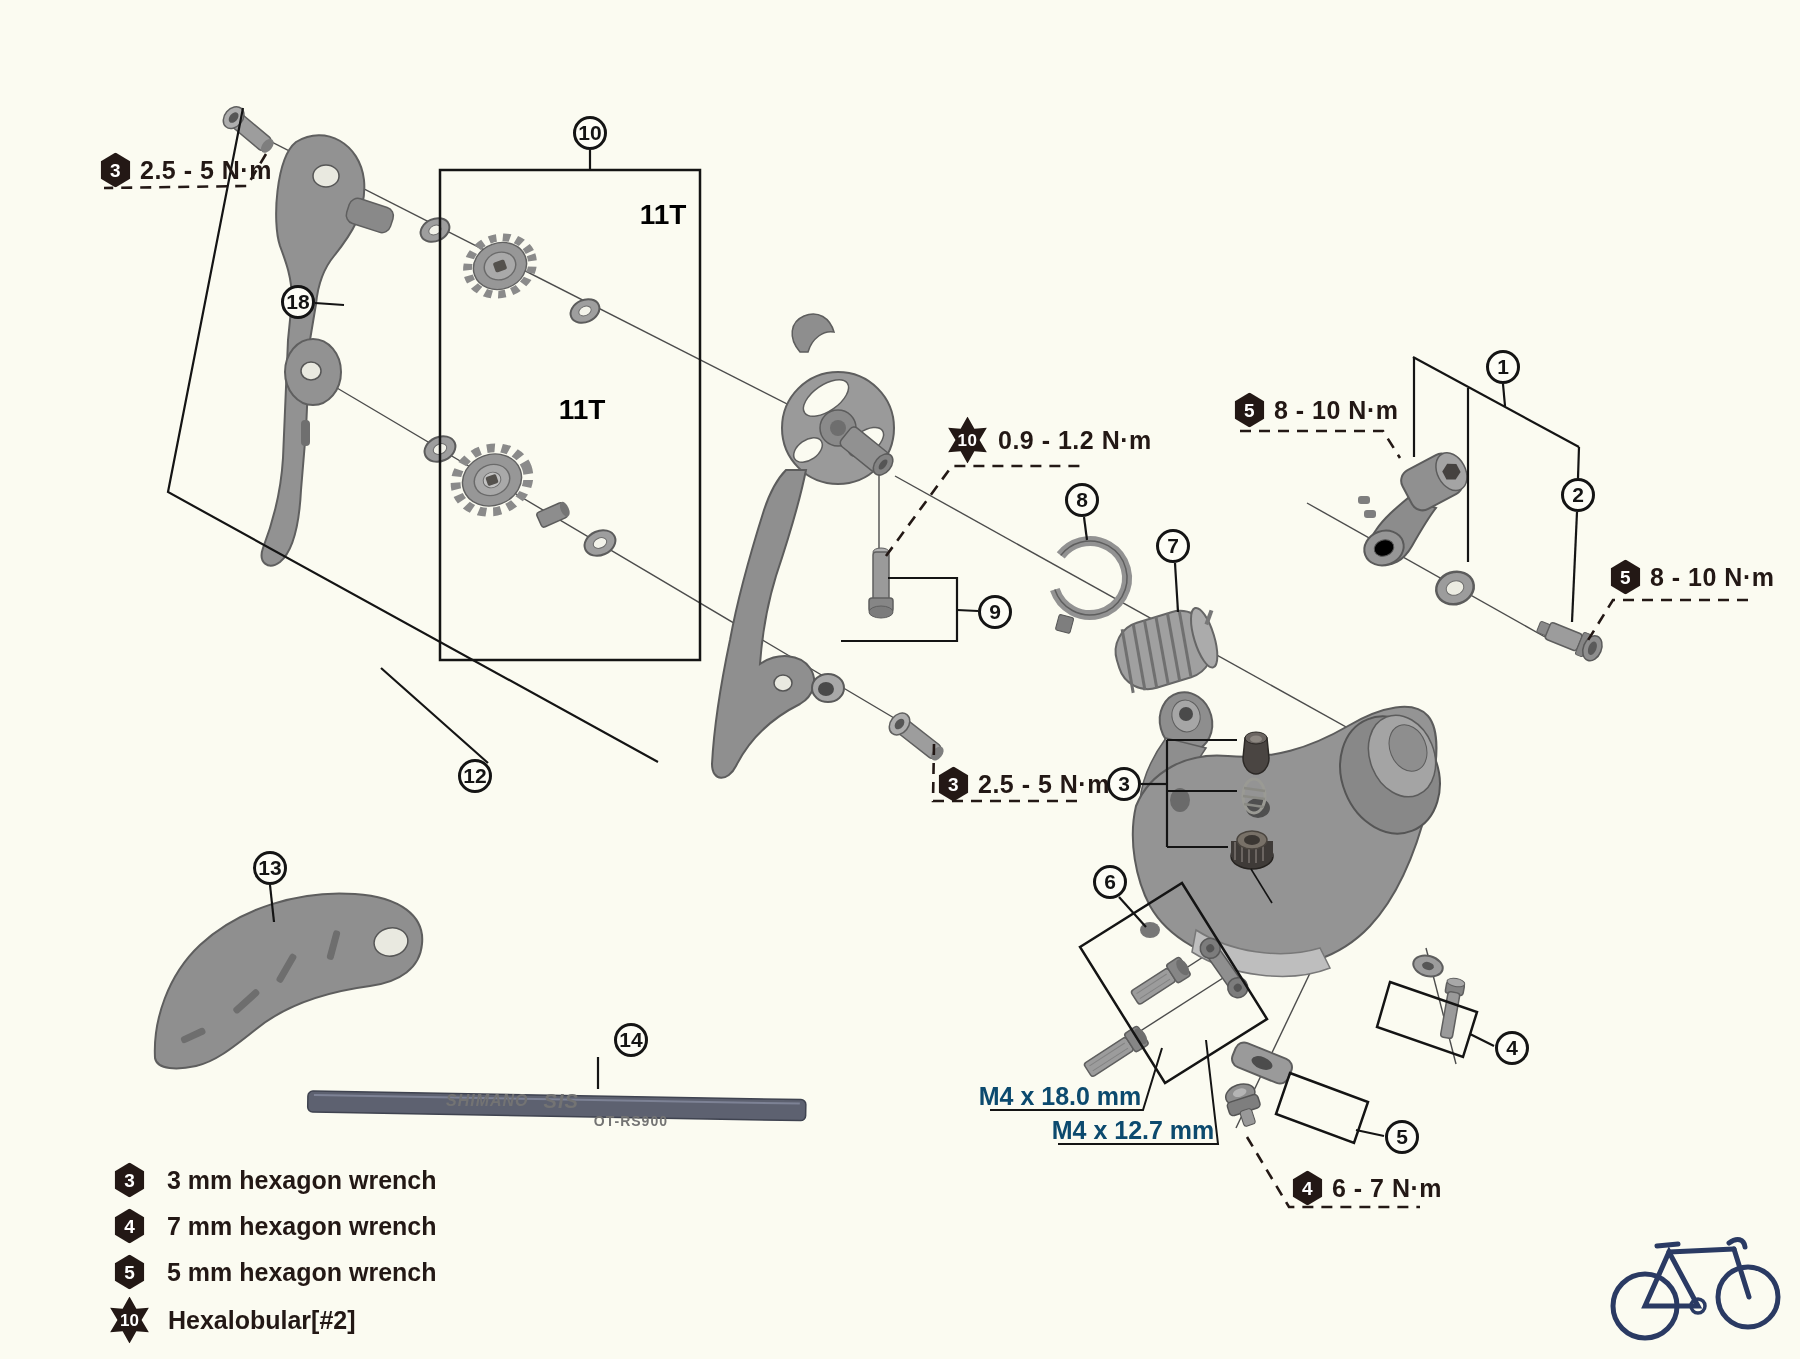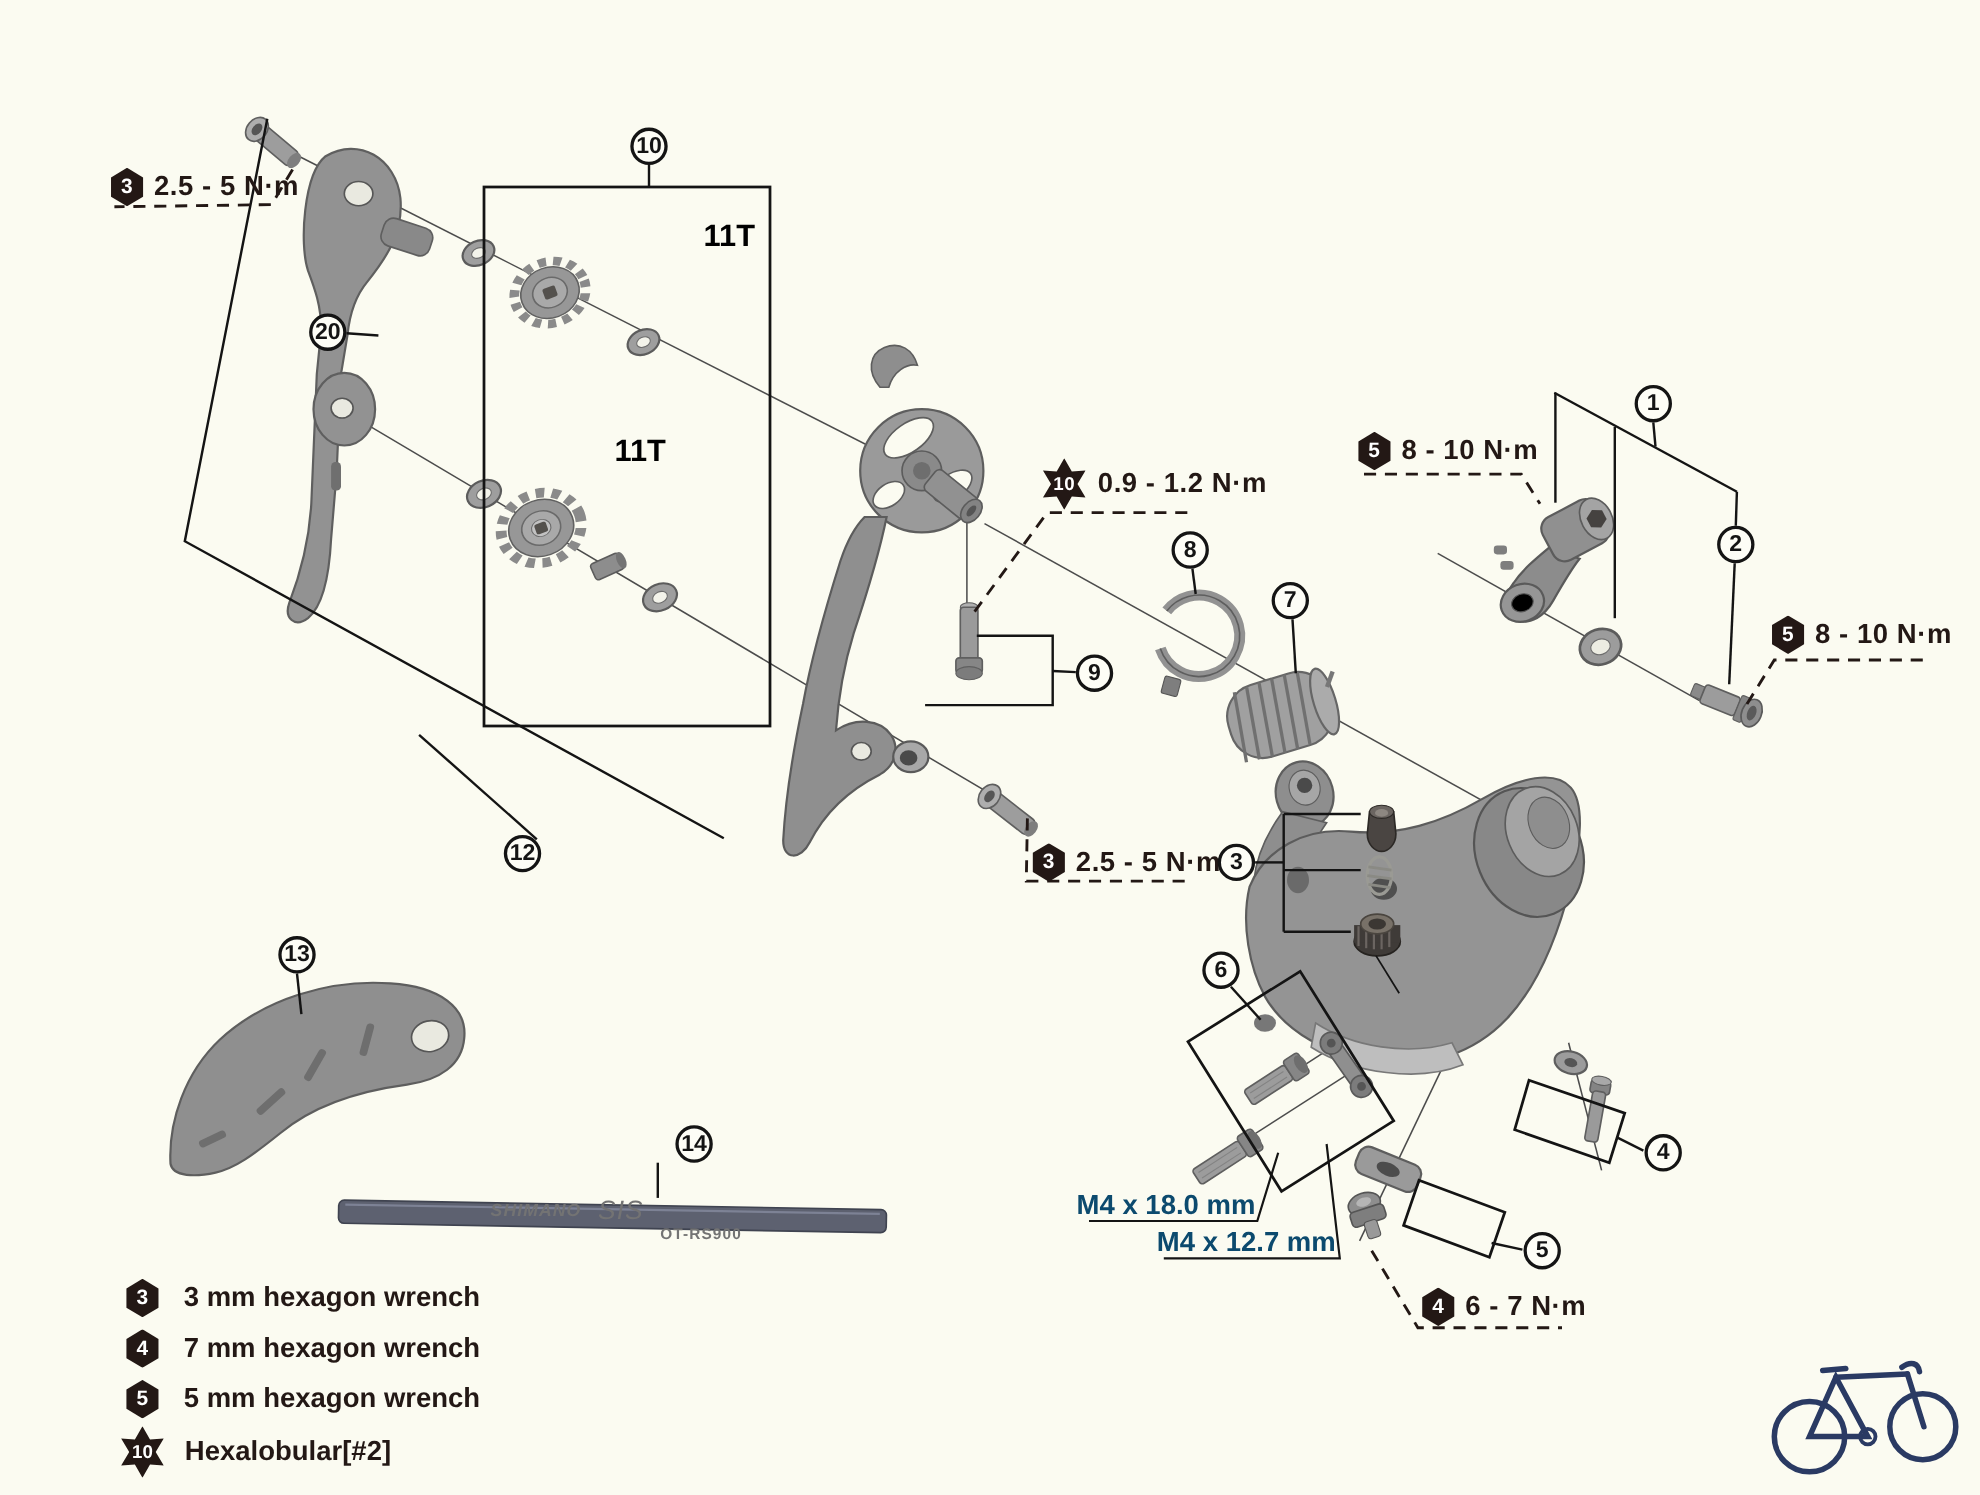--- a/index.html
+++ b/index.html
@@ -18,21 +18,21 @@
       clip-path:polygon(50% 0,66% 26%,95% 24%,78% 50%,95% 76%,66% 74%,50% 100%,34% 74%,5% 76%,22% 50%,5% 24%,34% 26%);
       display:flex;align-items:center;justify-content:center;color:#fff;font-size:17px;font-weight:bold;flex:0 0 auto;}
   .parttext{position:absolute;transform:translate(-50%,-50%);font-size:28px;font-weight:bold;color:#000000;white-space:nowrap;}
   .dimtext{position:absolute;transform:translate(-50%,-50%);font-size:25px;font-weight:bold;color:#0c4a6e;white-space:nowrap;}
   .legend{position:absolute;left:0;top:0;}
   .legend-row{position:absolute;display:flex;align-items:center;gap:22px;transform:translateY(-50%);
       font-size:25px;font-weight:bold;color:#231815;white-space:nowrap;}
   .cabletext{position:absolute;left:446px;top:1090px;width:370px;height:22px;display:flex;align-items:center;gap:15px;
       color:#737373;white-space:nowrap;}
   .cabletext .brand{font-style:italic;font-weight:bold;font-size:16px;letter-spacing:1px;}
-  .cabletext .sys{font-style:italic;font-weight:normal;font-size:24px;letter-spacing:1px;}
+  .cabletext .sys{font-style:italic;font-weight:bold;font-size:20px;letter-spacing:1px;}
   .cabletext .model{font-size:14px;font-weight:bold;letter-spacing:1px;margin-top:40px;}
 </style>
 </head>
 <body>
 
 <div id="stage">
 
 <svg id="artwork" width="1800" height="1359" viewBox="0 0 1800 1359">
 
   <g stroke="#4c4c4c" stroke-width="1.4">
@@ -372,21 +372,21 @@
   <div class="callout" style="left:1503px;top:367px;">1</div>
   <div class="callout" style="left:1578px;top:495px;">2</div>
   <div class="callout" style="left:1124px;top:784px;">3</div>
   <div class="callout" style="left:1512px;top:1048px;">4</div>
   <div class="callout" style="left:1402px;top:1137px;">5</div>
   <div class="callout" style="left:1110px;top:882px;">6</div>
   <div class="callout" style="left:1173px;top:546px;">7</div>
   <div class="callout" style="left:1082px;top:500px;">8</div>
   <div class="callout" style="left:995px;top:612px;">9</div>
   <div class="callout" style="left:590px;top:133px;">10</div>
-  <div class="callout" style="left:298px;top:302px;">20</div>
+  <div class="callout" style="left:298px;top:302px;">18</div>
   <div class="callout" style="left:475px;top:776px;">12</div>
   <div class="callout" style="left:270px;top:868px;">13</div>
   <div class="callout" style="left:598px;top:1040px;margin-left:16px;">14</div>
 
   <div class="parttext" style="left:663px;top:215px;">11T</div>
   <div class="parttext" style="left:582px;top:410px;">11T</div>
 
   <div class="dimtext" style="left:1060px;top:1096px;">M4 x 18.0 mm</div>
   <div class="dimtext" style="left:1133px;top:1130px;">M4 x 12.7 mm</div>
 

